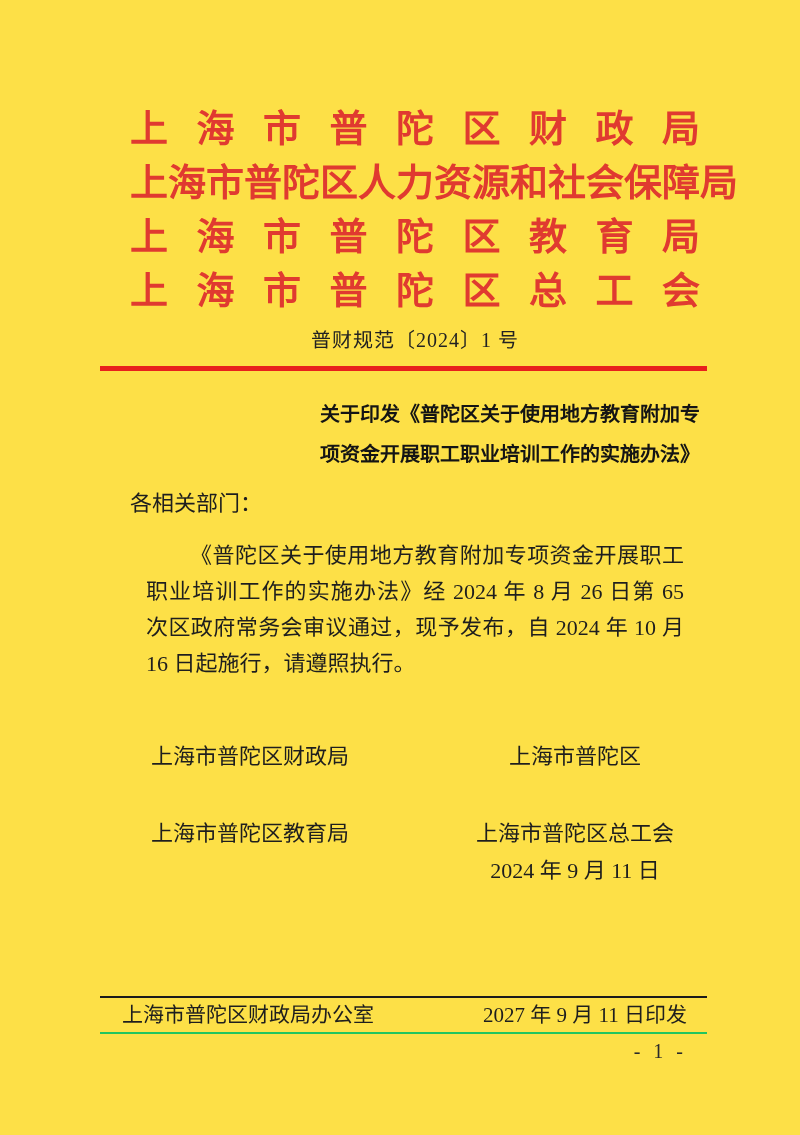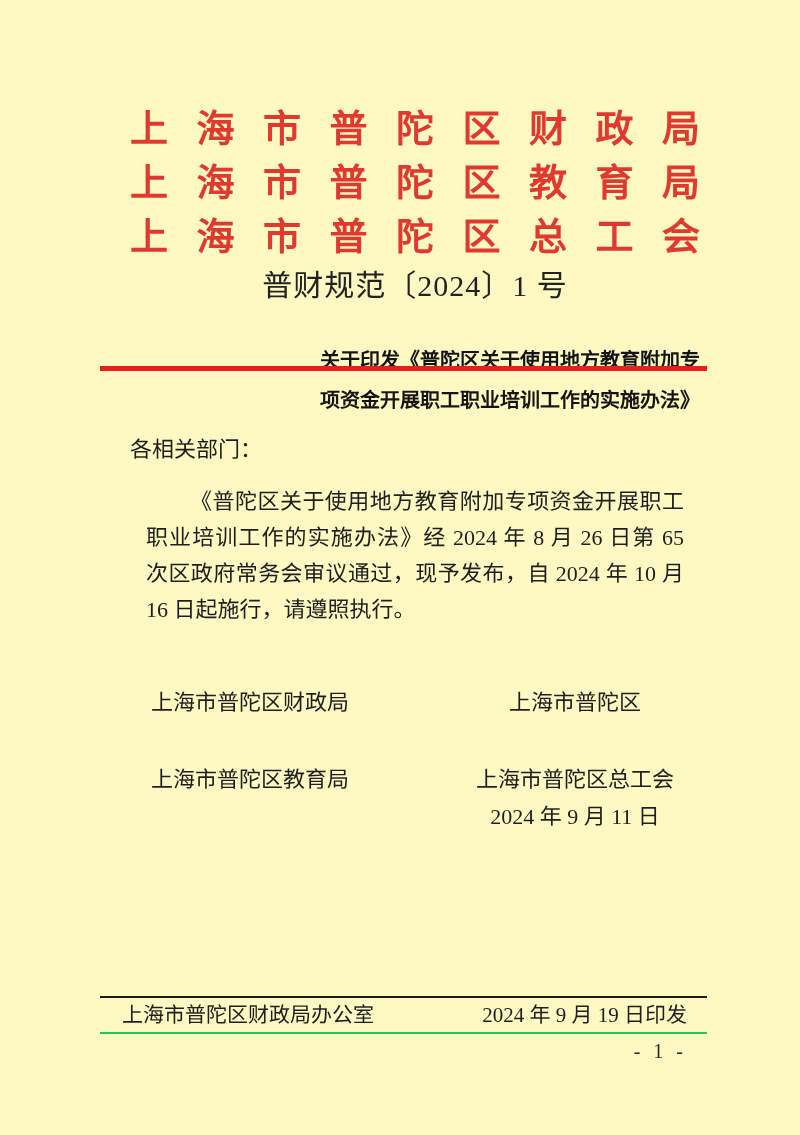--- a/index.html
+++ b/index.html
@@ -1,20 +1,20 @@
 <!DOCTYPE html>
 <html lang="zh-CN"><head>
 <meta charset="utf-8">
 <style>
   html, body { margin: 0; padding: 0; background: #ffffff; }
   .page {
     position: relative;
     width: 800px;
     height: 1135px;
-    background: #fef9c3;
+    background: #fde047;
     overflow: hidden;
     font-family: "Liberation Serif", "DejaVu Serif", serif;
     color: #1c1c1c;
   }
   
   .text-col {
     position: absolute;
     left: 130px;
     top: 0;
     width: 570px;
@@ -26,21 +26,21 @@
     font-size: 38px;
     line-height: 54px;
     white-space: nowrap;
     text-align: justify;
     text-align-last: justify;
     text-justify: inter-ideograph;
   }
   .doc-number {
     margin-top: 8px;
     text-align: center;
-    font-size: 30px;
+    font-size: 20px;
     line-height: 28px;
     letter-spacing: 1px;
     color: #222;
   }
   .red-rule {
     position: absolute;
     left: 100px;
     top: 366px;
     width: 607px;
     height: 5px;
@@ -107,20 +107,21 @@
 </style>
 </head>
 <body>
 
 <div class="page">
 
   <div class="text-col">
 
     <header class="letterhead">
       <div class="agency">上海市普陀区财政局</div>
+      <div class="agency">上海市普陀区人力资源和社会保障局</div>
       <div class="agency">上海市普陀区教育局</div>
       <div class="agency">上海市普陀区总工会</div>
     </header>
 
     <div class="doc-number">普财规范〔2024〕1 号</div>
 
     <h1 class="title" style="margin-bottom:0;">
       <div>关于印发《普陀区关于使用地方教育附加专</div>
       <div>项资金开展职工职业培训工作的实施办法》</div>
     </h1>
@@ -145,18 +146,18 @@
         </div>
       </div>
     </div>
 
   </div>
 
   <div class="red-rule"></div>
 
   <footer class="footer">
     <span>上海市普陀区财政局办公室</span>
-    <span>2024 年 9 月 19 日印发</span>
+    <span>2027 年 9 月 11 日印发</span>
   </footer>
 
   <div class="page-number">- 1 -</div>
 
 </div>
 
 </body></html>

